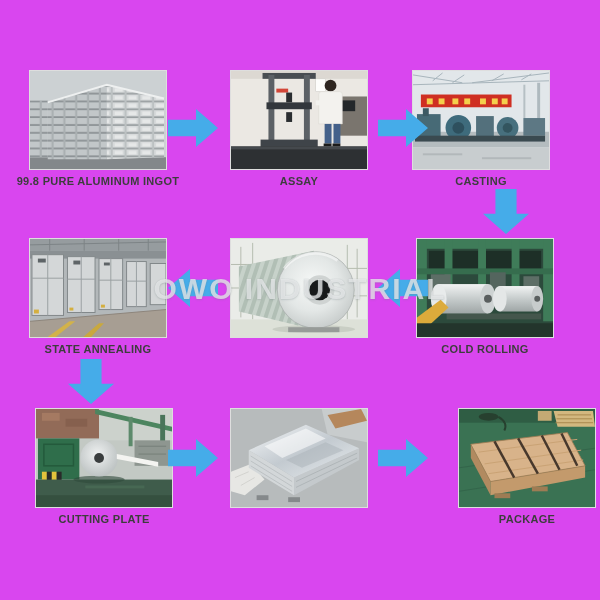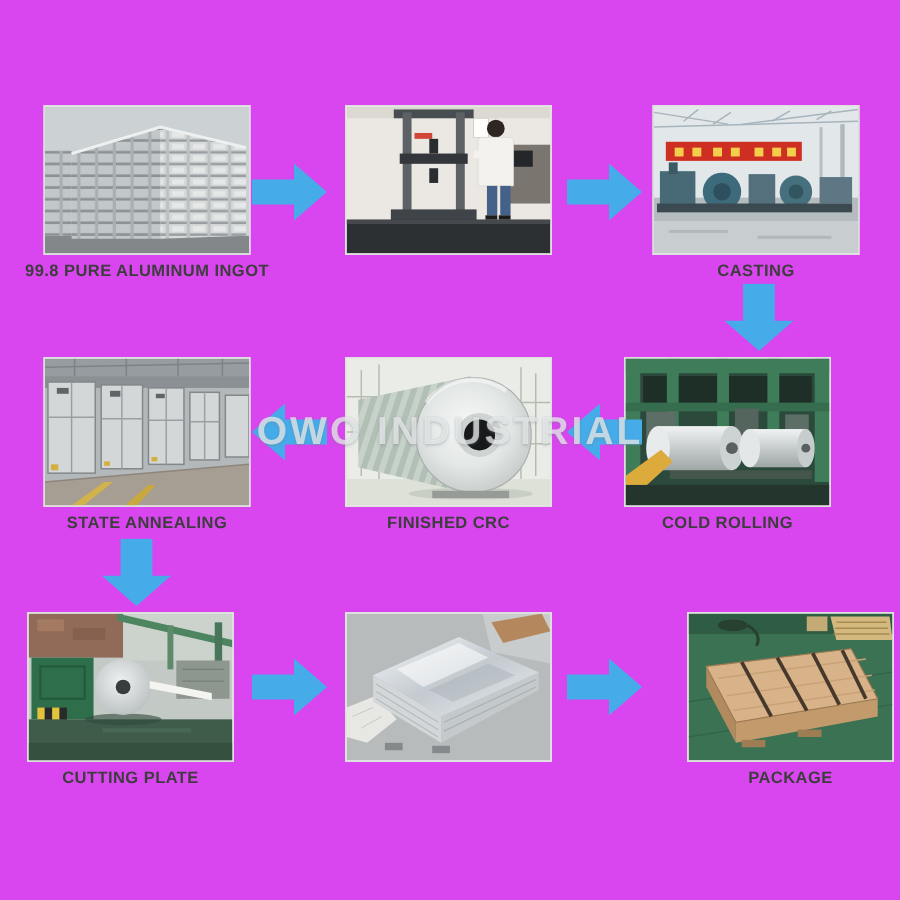--- a/index.html
+++ b/index.html
@@ -12,21 +12,21 @@
   .label{position:absolute;top:105px;left:50%;transform:translateX(-50%);width:220px;
          text-align:center;font-size:11px;font-weight:bold;color:#3d3d3d;letter-spacing:.3px;}
   .arrow{position:absolute;background:#45ace9;}
   .arrow.right{width:50px;height:38px;
     clip-path:polygon(0 28%,56% 28%,56% 0,100% 50%,56% 100%,56% 72%,0 72%);}
   .arrow.left{width:50px;height:38px;
     clip-path:polygon(100% 28%,44% 28%,44% 0,0 50%,44% 100%,44% 72%,100% 72%);}
   .arrow.down{width:46px;height:45px;
     clip-path:polygon(27% 0,73% 0,73% 55%,100% 55%,50% 100%,0 55%,27% 55%);}
   .watermark{position:absolute;left:118px;top:272px;width:364px;text-align:center;
-    font-size:26px;font-weight:bold;letter-spacing:2px;color:rgba(255,255,255,0.62);
+    font-size:30px;font-weight:bold;letter-spacing:2px;color:rgba(255,255,255,0.62);
     text-shadow:0 0 1px rgba(125,135,140,0.45),0 1px 2px rgba(120,130,135,0.25);
     z-index:10;pointer-events:none;white-space:nowrap;}
 </style>
 </head>
 <body>
 
 <div class="canvas">
 
   <div class="step" style="left:29px;top:70px">
     <div class="photo">
@@ -75,23 +75,24 @@
         <path d="M92,21 h18 a3,3 0 0 1 3,3 v30 h-24 v-30 a3,3 0 0 1 3,-3 z" fill="#f3f2ee" stroke="#d8d6d0" stroke-width="0.5"></path>
         <rect x="86" y="30" width="8" height="5" fill="#f3f2ee"></rect>
         <rect x="95" y="54" width="7" height="20" fill="#44618a"></rect>
         <rect x="104" y="54" width="7" height="20" fill="#44618a"></rect>
         <rect x="94" y="74" width="8" height="3" fill="#1c1c1c"></rect>
         <rect x="103" y="74" width="8" height="3" fill="#1c1c1c"></rect>
         <rect y="77" width="138" height="23" fill="#2d3033"></rect>
         <rect y="77" width="138" height="3" fill="#45494d"></rect>
       </svg>
     </div>
-  </div>
-
-  <div class="step" style="left:435px;top:70px">
+    <div class="label">ASSAY</div>
+  </div>
+
+  <div class="step" style="left:412px;top:70px">
     <div class="photo">
       <svg viewBox="0 0 138 100" preserveAspectRatio="none">
         <rect width="138" height="100" fill="#e2e7ea"></rect>
         <g stroke="#a6b4bb" stroke-width="1" fill="none">
           <path d="M0,14 L138,10"></path>
             <path d="M0,4 L50,12"></path>
             <path d="M138,2 L60,12"></path>
           <path d="M20,10 L30,2"></path>
             <path d="M40,12 L52,4"></path>
             <path d="M80,10 L92,3"></path>
@@ -204,21 +205,20 @@
         <rect y="82" width="138" height="18" fill="#dde1d8"></rect>
         <ellipse cx="84" cy="92" rx="42" ry="4" fill="#c9cec4"></ellipse>
         <polygon points="8,28 84,12 84,92 8,74" fill="url(#coilstr)"></polygon>
         <circle cx="86" cy="52" r="39" fill="url(#coilface)" stroke="#a9afae" stroke-width="0.8"></circle>
         <path d="M54,30 a39,39 0 0 1 54,-8" stroke="#ffffff" stroke-width="3" opacity="0.5" fill="none"></path>
         <circle cx="90" cy="52" r="15" fill="#cfd3d2"></circle>
         <circle cx="90" cy="52" r="10.5" fill="#17191a"></circle>
         <rect x="58" y="90" width="52" height="5" fill="#979b98"></rect>
       </svg>
     </div>
-    <div class="label">FINISHED CRC</div>
   </div>
 
   <div class="step" style="left:416px;top:238px">
     <div class="photo">
       <svg viewBox="0 0 138 100" preserveAspectRatio="none">
         <defs>
           <linearGradient id="g1" x1="0" y1="0" x2="0" y2="1">
             <stop offset="0%" stop-color="#f1f3f3"></stop>
               <stop offset="55%" stop-color="#c2c8c8"></stop>
               <stop offset="100%" stop-color="#9fa6a6"></stop>
@@ -247,21 +247,21 @@
         <ellipse cx="84" cy="61" rx="7" ry="13" fill="#e4e7e7"></ellipse>
         <ellipse cx="122" cy="61" rx="6" ry="13" fill="#c7cccc"></ellipse>
         <circle cx="122" cy="61" r="3" fill="#5a5f5f"></circle>
         <polygon points="0,80 24,62 32,70 8,92 0,92" fill="#dcab3b"></polygon>
         <rect y="86" width="138" height="14" fill="#23352c"></rect>
       </svg>
     </div>
     <div class="label">COLD ROLLING</div>
   </div>
 
-  <div class="step" style="left:18px;top:408px">
+  <div class="step" style="left:35px;top:408px">
     <div class="photo">
       <svg viewBox="0 0 138 100" preserveAspectRatio="none">
         <defs>
           <radialGradient id="coilface2" cx="45%" cy="40%" r="65%">
             <stop offset="0%" stop-color="#eff1f1"></stop>
               <stop offset="100%" stop-color="#b9bfbf"></stop>
           </radialGradient>
         </defs>
         <rect width="138" height="100" fill="#c3c9c4"></rect>
         <rect width="64" height="30" fill="#926b58"></rect>

